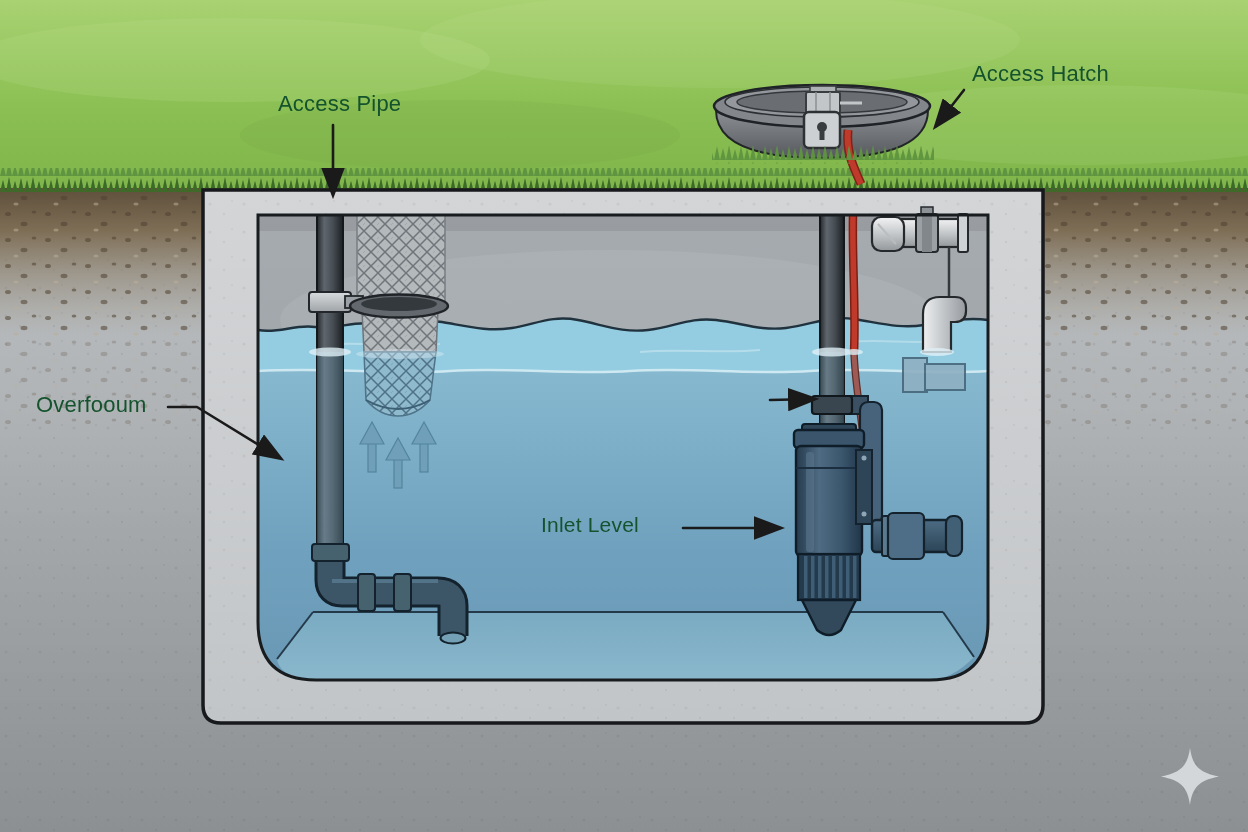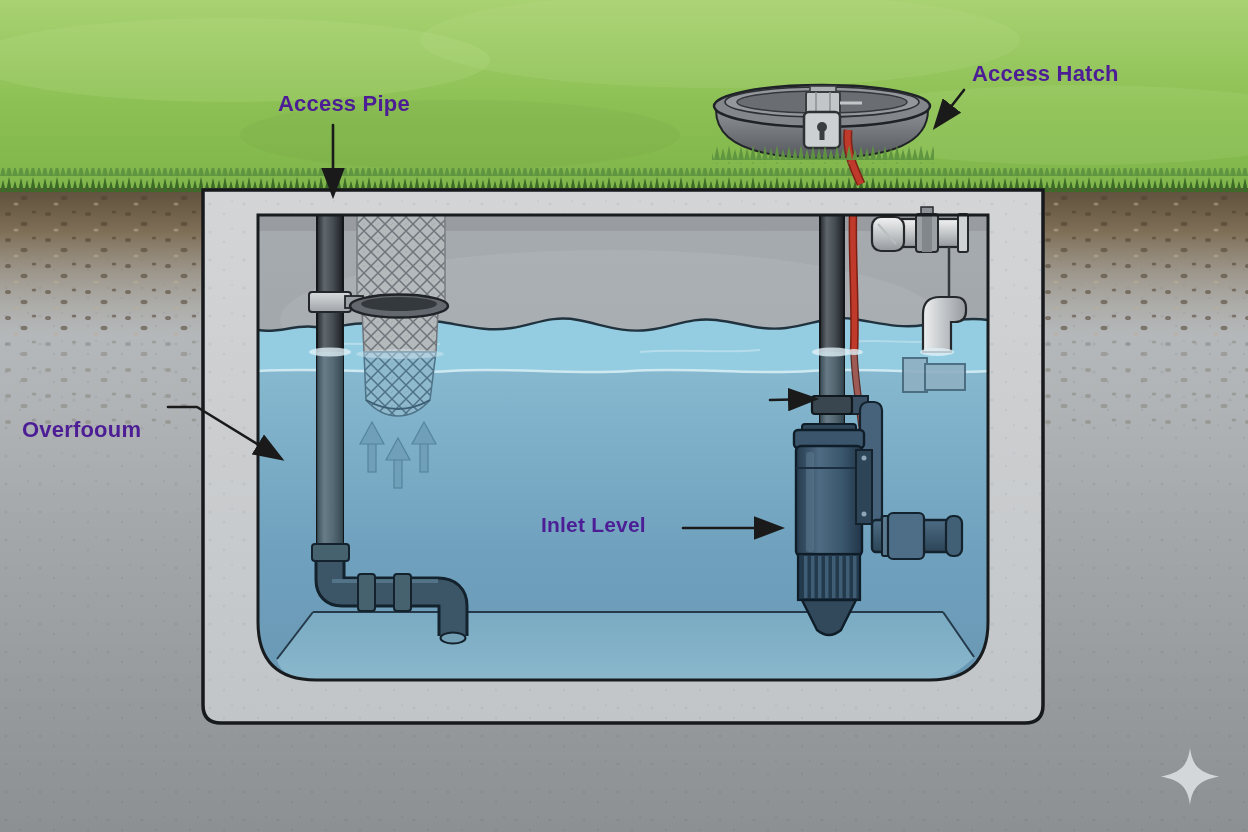--- a/index.html
+++ b/index.html
@@ -1,19 +1,19 @@
 <!DOCTYPE html>
 <html><head>
 <meta charset="utf-8">
 <style>
   html,body{margin:0;padding:0;background:#9ea2a5;}
   .stage{position:relative;width:1248px;height:832px;overflow:hidden;
          font-family:"Liberation Sans",sans-serif;}
   .stage svg{position:absolute;left:0;top:0;}
-  .label{position:absolute;font-weight:700;color:#4c1d95;white-space:nowrap;
+  .label{position:absolute;font-weight:400;color:#14532d;white-space:nowrap;
          font-size:22px;letter-spacing:.2px;}
   .label.small{font-size:21px;}
   .label.center{text-align:center;white-space:normal;line-height:28px;}
 </style>
 </head>
 <body>
 
 <div class="stage">
 <svg width="1248" height="832" viewBox="0 0 1248 832">
   <defs>
@@ -301,15 +301,15 @@
     <path d="M168,407 L197,407 L280,458" marker-end="url(#mArrow)"></path>
     <path d="M770,400 L814,399" marker-end="url(#mArrow)"></path>
     <path d="M683,528 L780,528" marker-end="url(#mArrow)"></path>
   </g>
 
   <path d="M1190,748 C1192.5,766 1199,772.5 1219,776.5 C1199,780.5 1192.5,787 1190,805 C1187.5,787 1181,780.5 1161,776.5 C1181,772.5 1187.5,766 1190,748 Z" fill="#d9dcde" opacity=".92"></path>
 </svg>
 
 <div class="label" style="left:278px;top:91px;">Access Pipe</div>
 <div class="label" style="left:972px;top:61px;">Access Hatch</div>
-<div class="label" style="left:22px;top:392px;margin-top:25px;">Overfooum</div>
+<div class="label" style="left:36px;top:392px;">Overfooum</div>
 <div class="label small" style="left:541px;top:513px;">Inlet Level</div>
 </div>
 
 </body></html>

